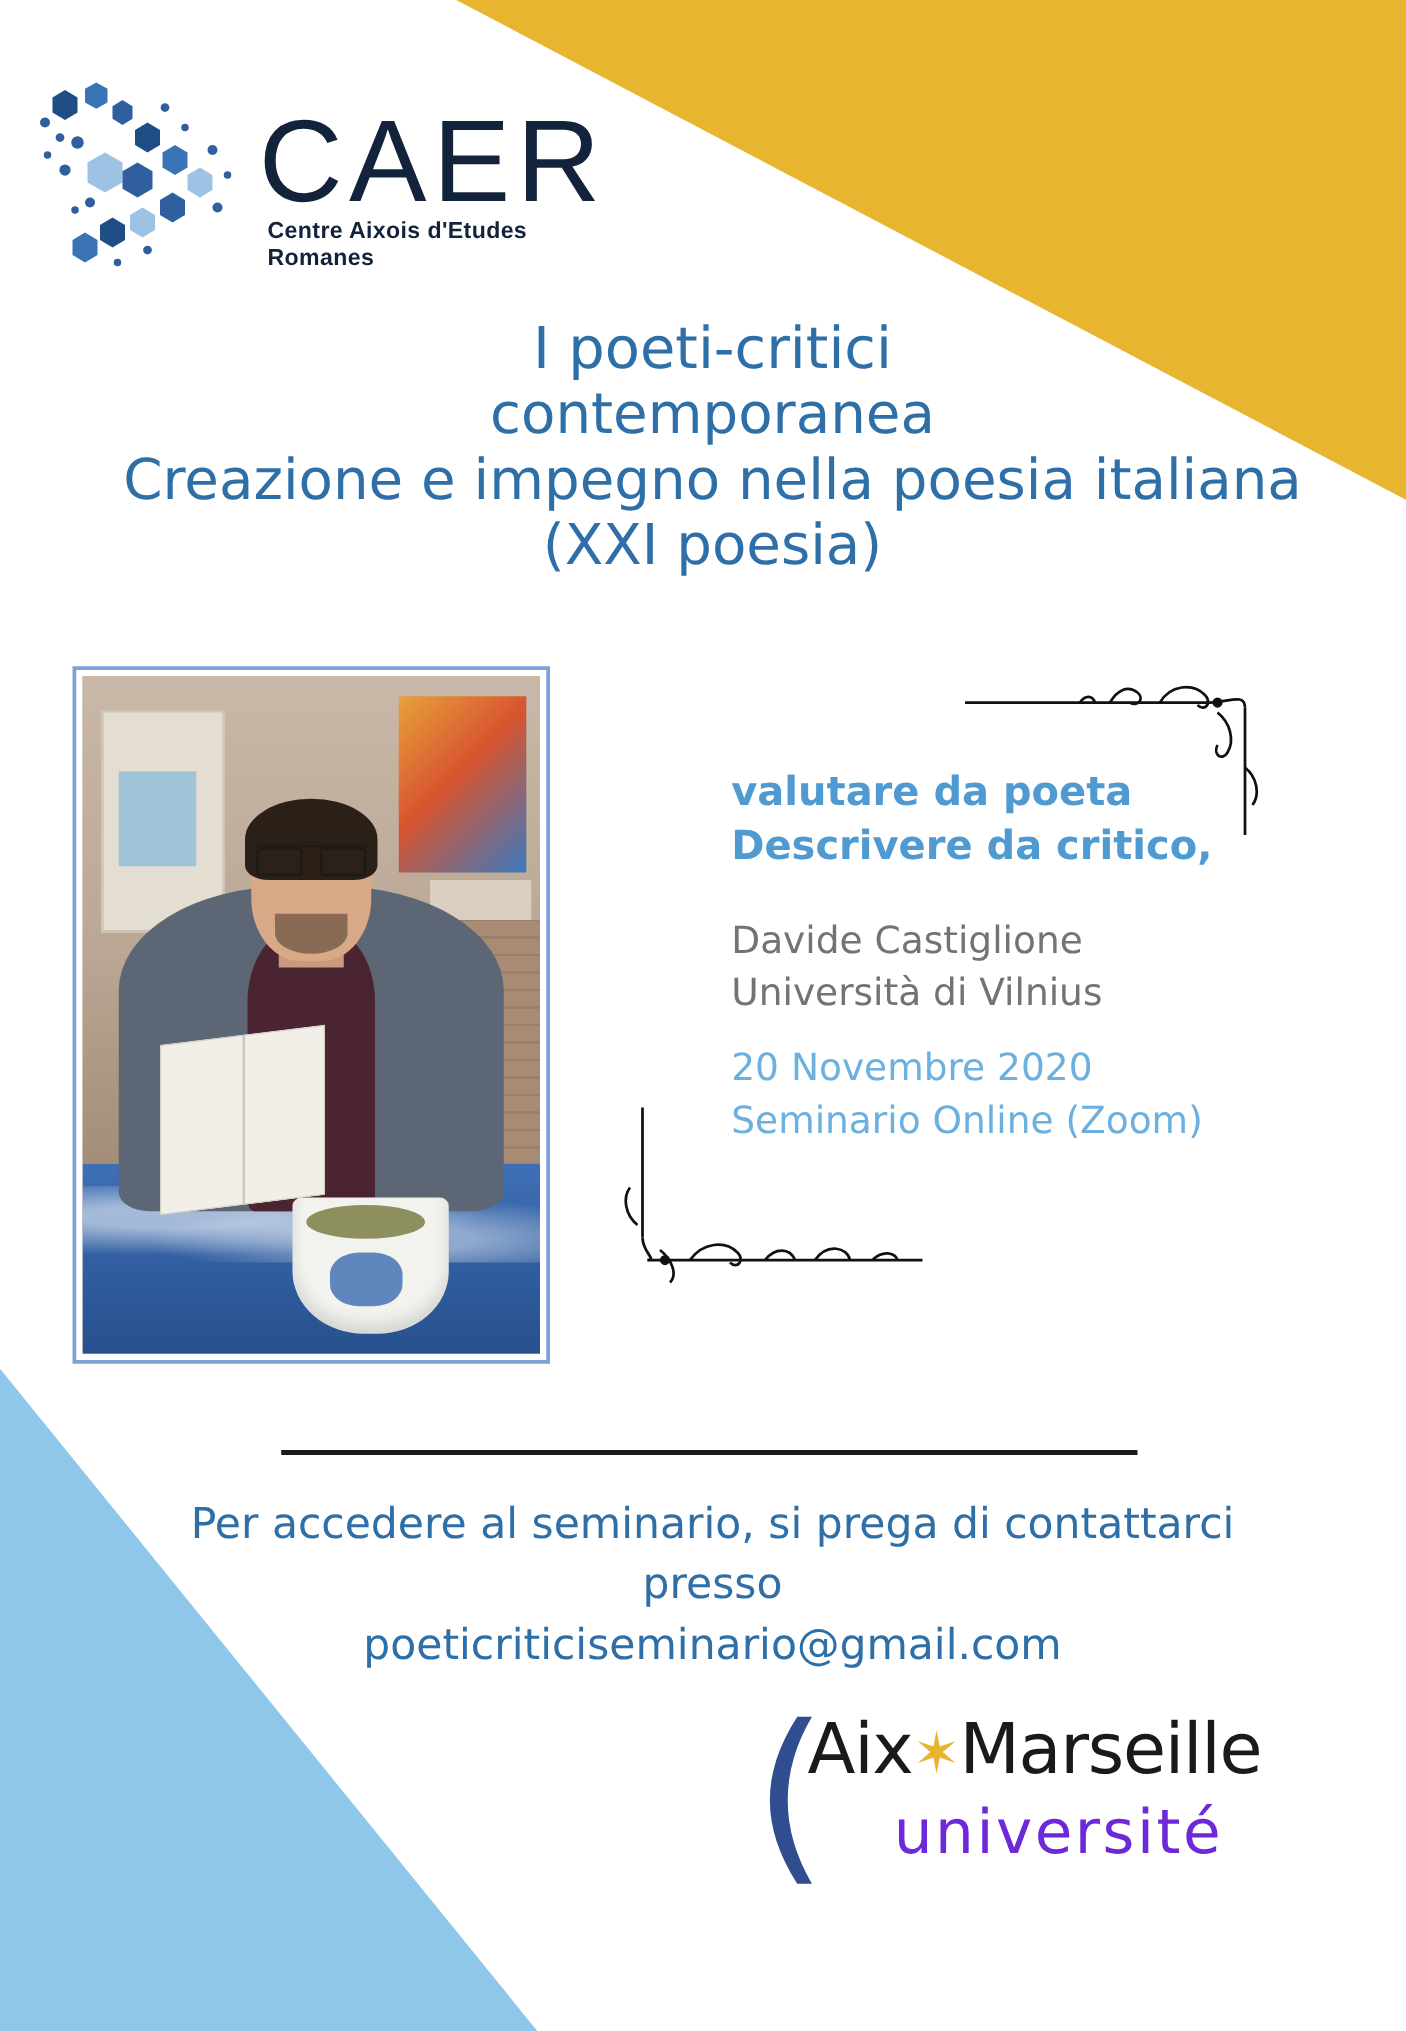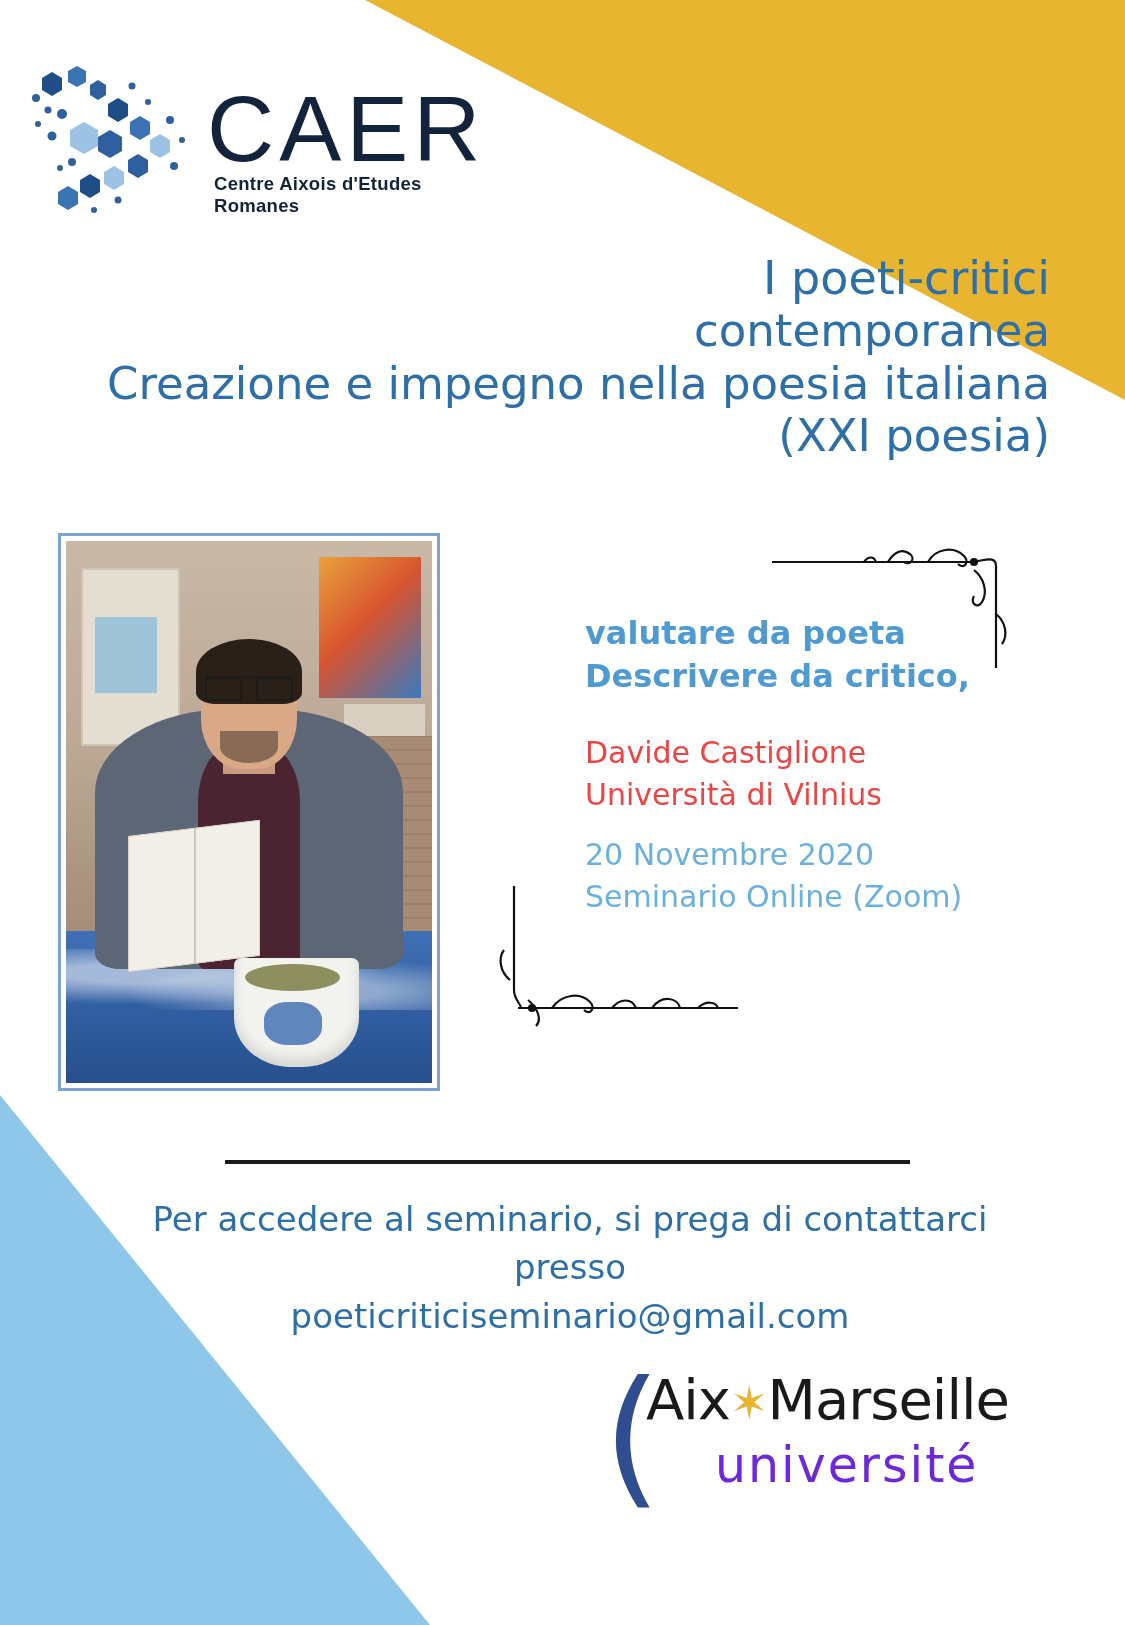--- a/index.html
+++ b/index.html
@@ -81,21 +81,20 @@
     width: 960px;
     text-align: center;
     color: #2f6fa8;
     font-family: "DejaVu Sans", sans-serif;
     line-height: 1.16;
   }
   .title-line {
     font-size: 46px;
     font-weight: 400;
     letter-spacing: 0px;
-    text-align: right;
   }
   .title-line.l1 { font-size: 46px; }
   .title-line.l2 { font-size: 45px; }
   .title-line.l3 { font-size: 45px; }
   .title-line.l4 { font-size: 45px; }
 
   
   .photo-frame {
     position: absolute;
     left: 58px;
@@ -226,21 +225,21 @@
   .r-heading {
     font-size: 32px;
     font-weight: bold;
     line-height: 1.34;
     color: #4f9bd1;
   }
   .r-block {
     margin-top: 34px;
     font-size: 30px;
     line-height: 1.4;
-    color: #ef4444;
+    color: #737373;
   }
   .r-block2 {
     margin-top: 18px;
     font-size: 30px;
     line-height: 1.4;
     color: #6bb0de;
   }
 
   
   .orn-tr { position: absolute; left: 768px; top: 540px; width: 250px; height: 140px; }

